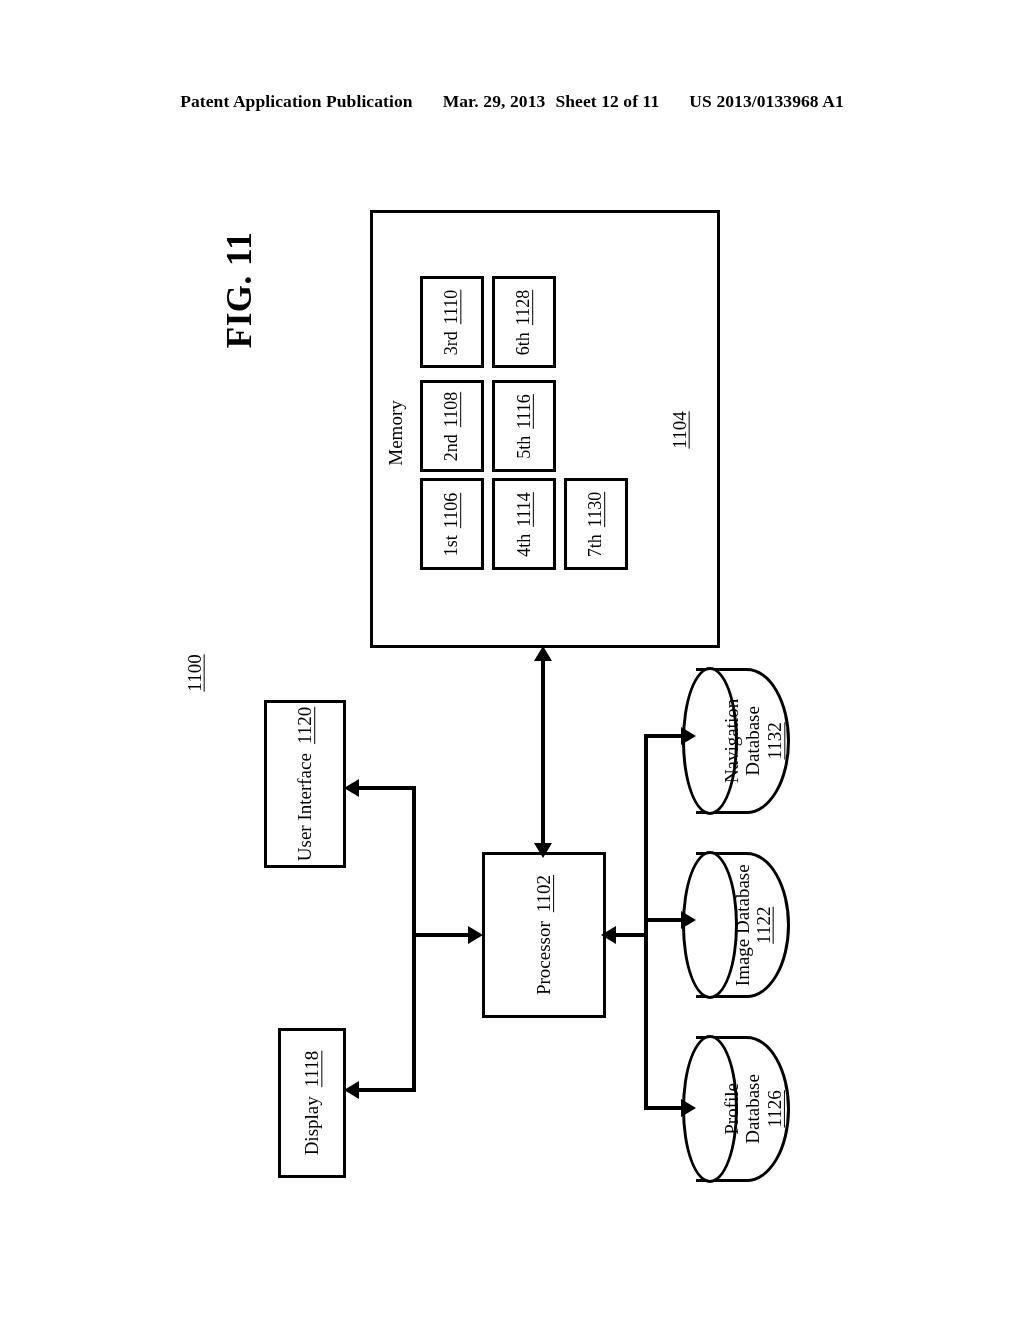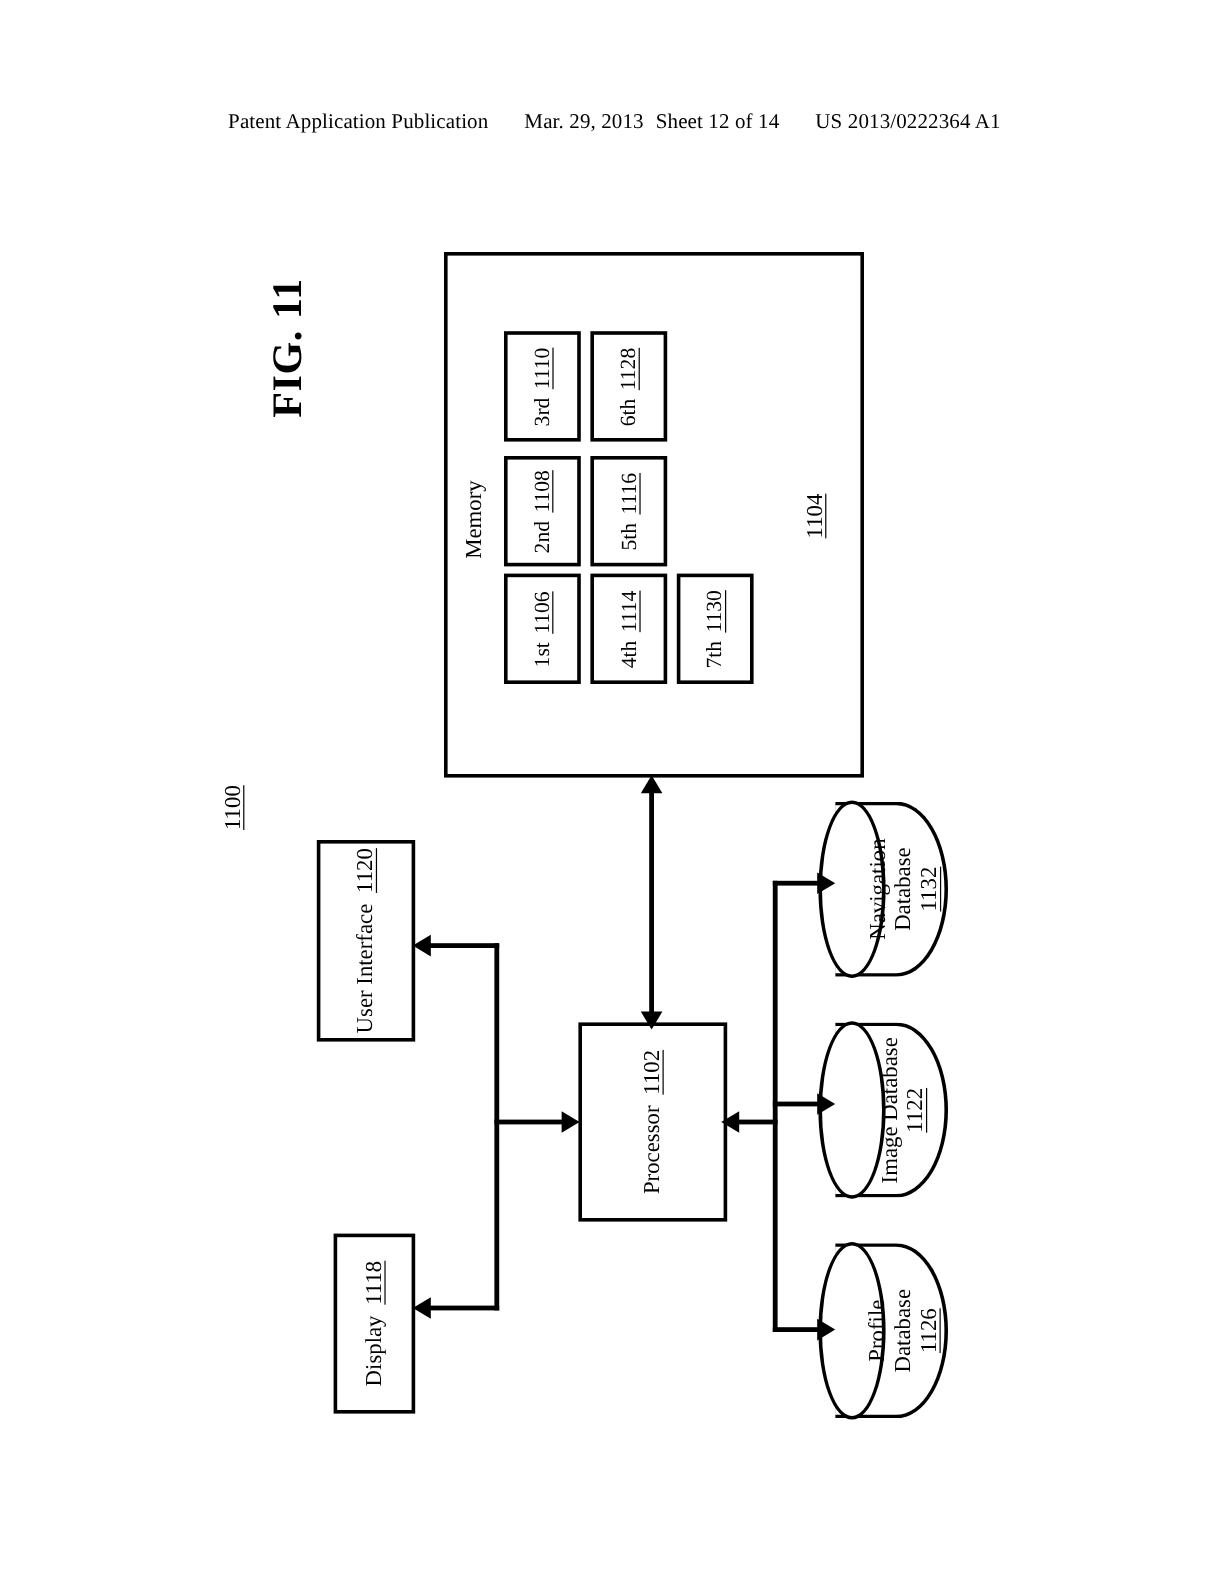--- a/index.html
+++ b/index.html
@@ -2,21 +2,21 @@
 <html><head>
 <meta charset="utf-8">
 <style>
   html,body{margin:0;padding:0;background:#ffffff;}
   body{width:1024px;height:1320px;position:relative;overflow:hidden;
        font-family:"Liberation Serif",serif;color:#000;}
 
   
   #hdr{position:absolute;left:0;top:86px;width:1024px;height:30px;
        display:flex;align-items:center;justify-content:center;gap:0;}
-  #hdr span{font-family:"Liberation Serif",serif;font-weight:normal;
+  #hdr span{font-family:"Liberation Serif",serif;font-weight:bold;
             font-size:17.5px;letter-spacing:.1px;white-space:nowrap;}
   .hgap1{display:inline-block;width:30px;}
   .hgap2{display:inline-block;width:10px;}
   .hgap3{display:inline-block;width:30px;}
 
   
   .rot{transform:rotate(-90deg);transform-origin:center center;white-space:nowrap;}
 
   
   #figlabel{position:absolute;left:175px;top:225px;width:130px;height:130px;
@@ -86,23 +86,23 @@
            border-top:15px solid #000;}
 </style>
 </head>
 <body>
 
 <div id="hdr">
   <span>Patent Application Publication</span>
   <span class="hgap1"></span>
   <span>Mar. 29, 2013</span>
   <span class="hgap2"></span>
-  <span>Sheet 12 of 14</span>
+  <span>Sheet 12 of 11</span>
   <span class="hgap3"></span>
-  <span>US 2013/0222364 A1</span>
+  <span>US 2013/0133968 A1</span>
 </div>
 
 <div id="figlabel">
   <div class="rot">FIG. 11</div>
 </div>
 
 <div id="sysref">
   <div class="rot">1100</div>
 </div>
 

